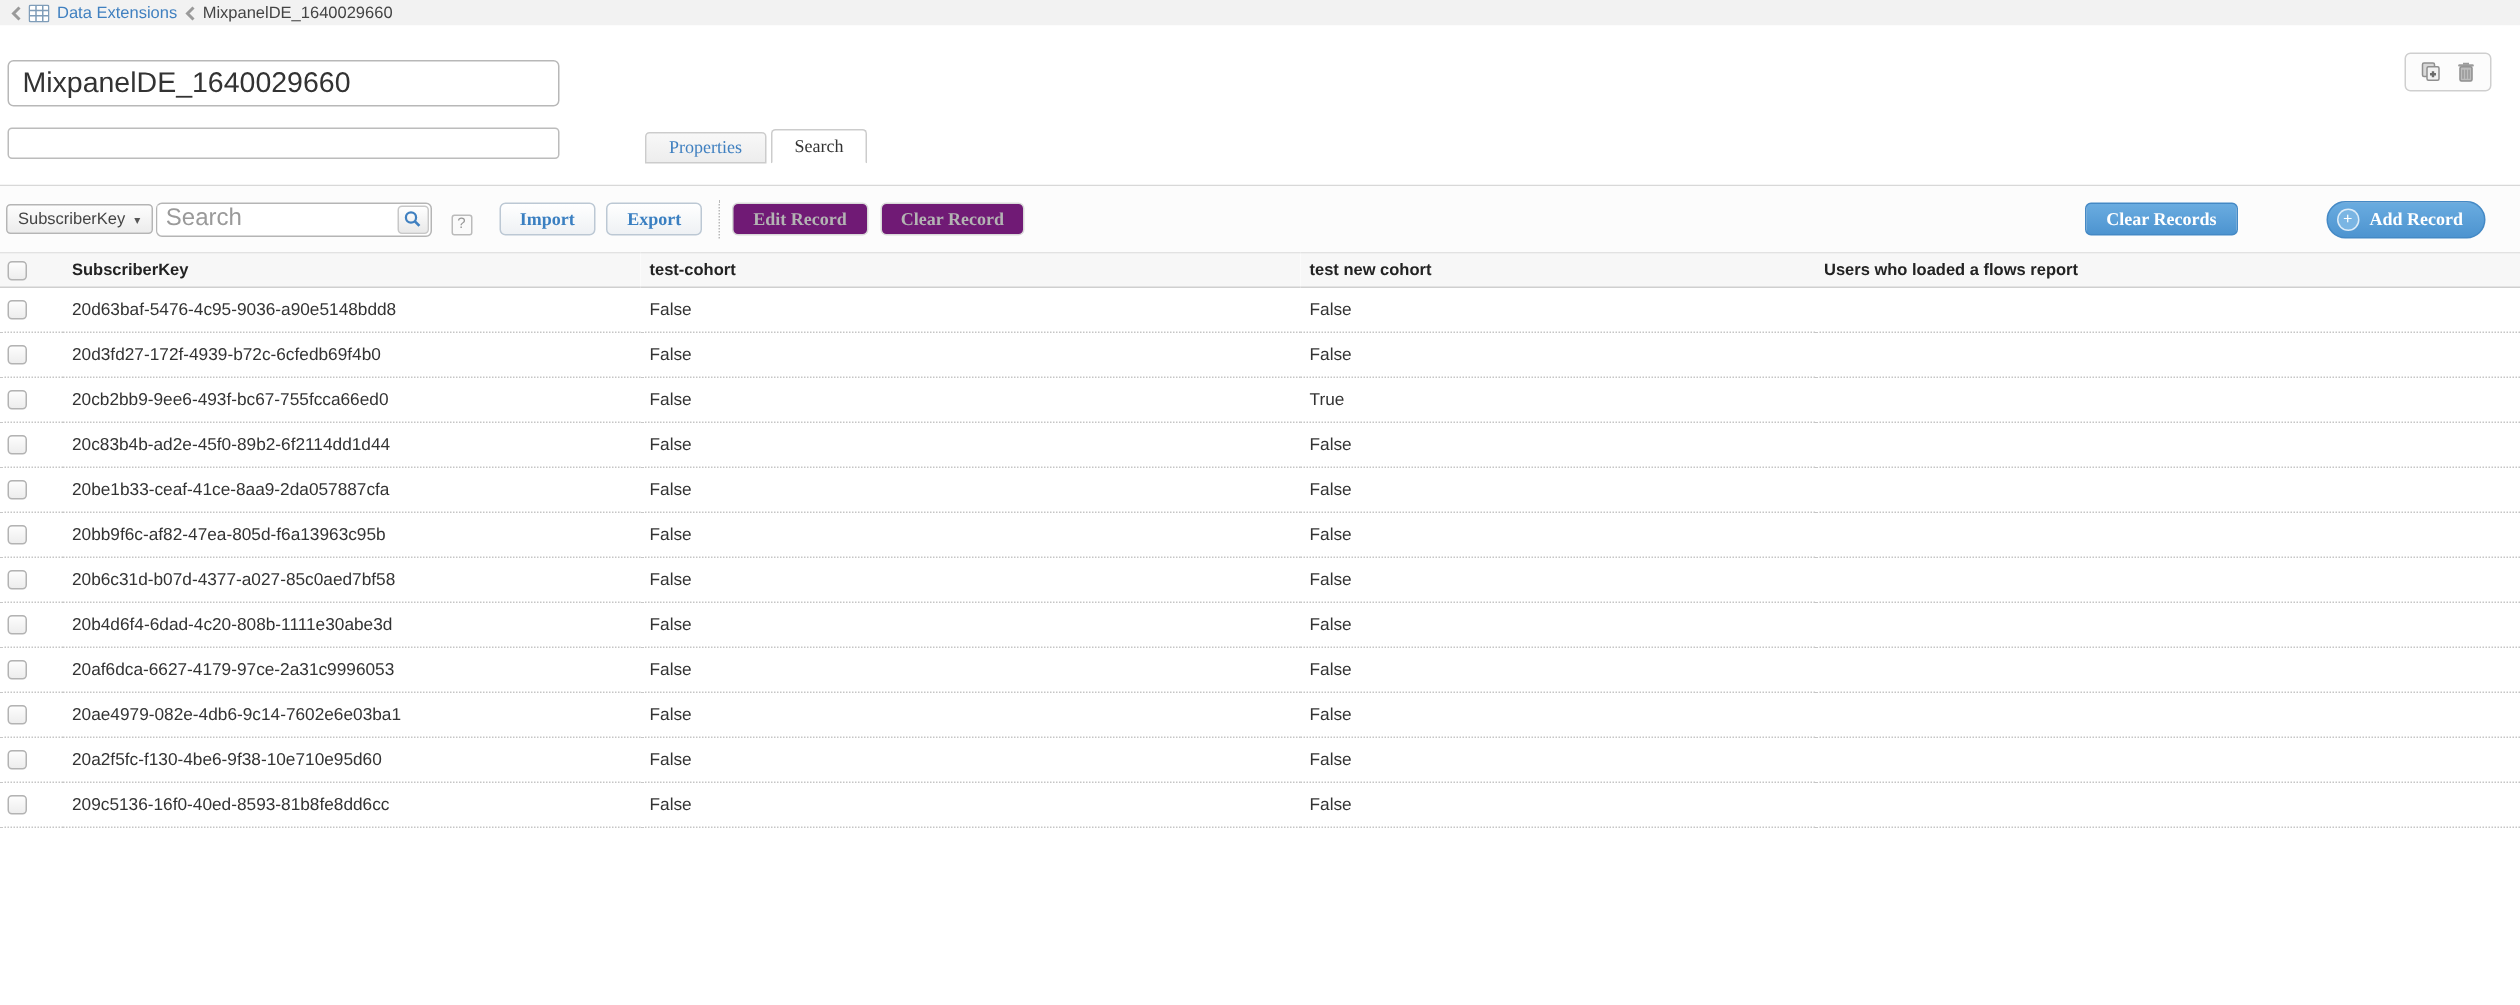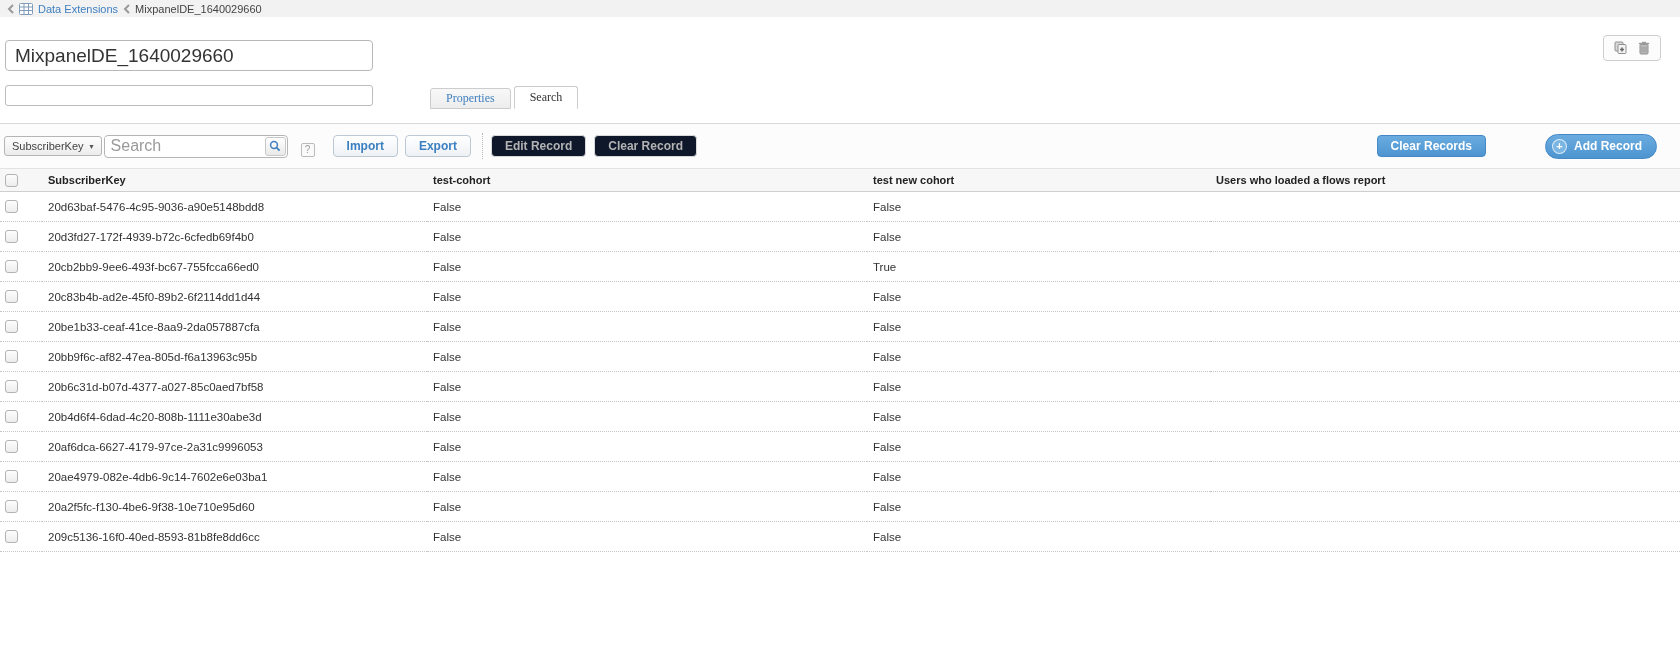--- a/index.html
+++ b/index.html
@@ -106,28 +106,28 @@
     width: 14px; height: 14px;
     border: 1px solid #bbbbbb; border-radius: 2px;
     background: #fafafa; color: #999;
     font-size: 10px; line-height: 12px; text-align: center;
     cursor: pointer;
   }
   .btn {
     height: 22px; padding: 0 13px;
     border-radius: 4px; font-size: 12px; font-weight: bold;
     display: inline-flex; align-items: center; cursor: pointer;
-    font-family: Liberation Sans, sans-serif;
+    font-family: Liberation Serif, serif;
   }
   .btn.light {
     background: linear-gradient(#ffffff, #eef1f4);
     border: 1px solid #bcc8d4; color: #3a7fc1;
   }
   .btn.disabled {
-    background: #0f172a; border: 1px solid #d9d9d9; color: #b3b3b3;
+    background: #701a75; border: 1px solid #d9d9d9; color: #b3b3b3;
     cursor: default;
   }
   .btn.blue {
     background: linear-gradient(#6aace0, #4d94d0);
     border: 1px solid #4489c5; color: #ffffff; margin-left: 44px;
   }
   .vsep { margin-left: 11px; height: 26px; border-left: 1px dotted #b9b9b9; }
   .ml18 { margin-left: 18px; } .ml7 { margin-left: 7px; } .ml8 { margin-left: 8px; }
   .toolbar-right {
     margin-left: auto; margin-right: 19px;

